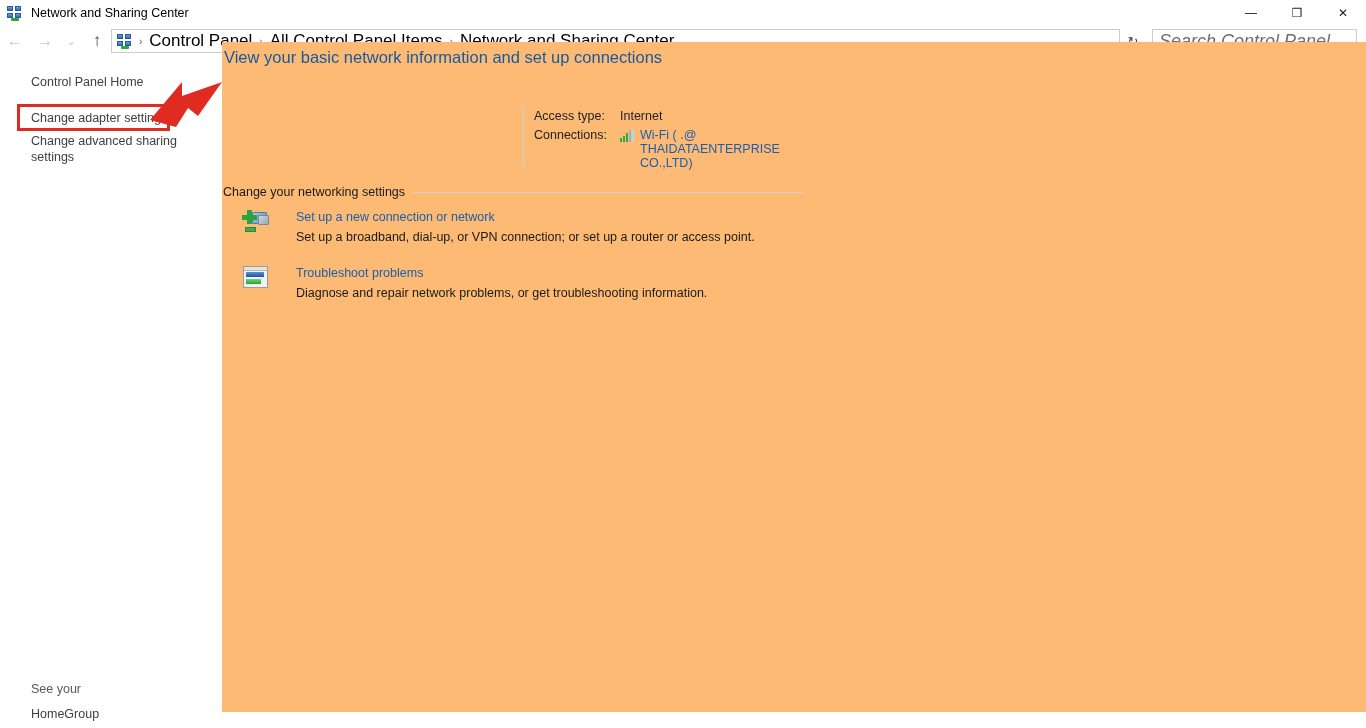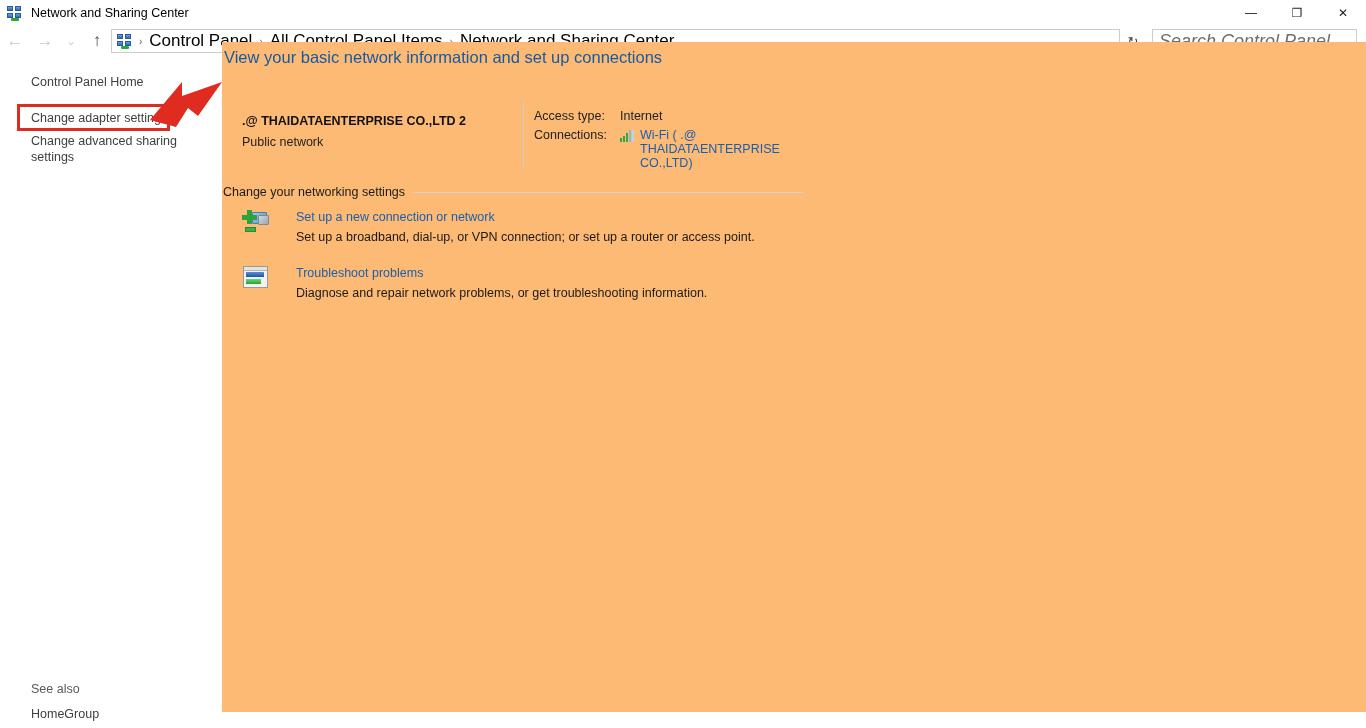--- a/index.html
+++ b/index.html
@@ -393,39 +393,35 @@
       </svg>
     </span>
   </div>
 </div>
 
 <div class="sidebar">
   <div class="side-link" style="left:31px; top:16px;">Control Panel Home</div>
   <div class="side-link" style="left:31px; top:52px;">Change adapter settings</div>
   <div class="side-link wrap" style="left:31px; top:75px;">Change advanced sharing settings</div>
 
-  <div class="see-also-label">See also</div>
+  <div class="see-also-label">See your</div>
   <div class="side-link" style="left:31px; top:648px;">HomeGroup</div>
 
 </div>
 
 <div class="annot-box"></div>
 <svg class="annot-arrow" viewBox="0 0 95 52">
   <path d="M 12 40 L 44 2 L 44 16 L 84 2 L 60 36 L 50 28 L 38 47 Z" fill="#e02b20"></path>
 </svg>
 
 <div class="content">
 
   <div class="page-heading">View your basic network information and set up connections</div>
 
 
-  <div class="net-block">
-    <div class="net-name">.@ THAIDATAENTERPRISE CO.,LTD  2</div>
-    <div class="net-type">Public network</div>
-  </div>
 
   <div class="vdivider"></div>
 
   <div class="detail-rows">
     <div class="drow">
       <span class="dlabel">Access type:</span>
       <span class="dval">Internet</span>
     </div>
     <div class="drow">
       <span class="dlabel">Connections:</span>

